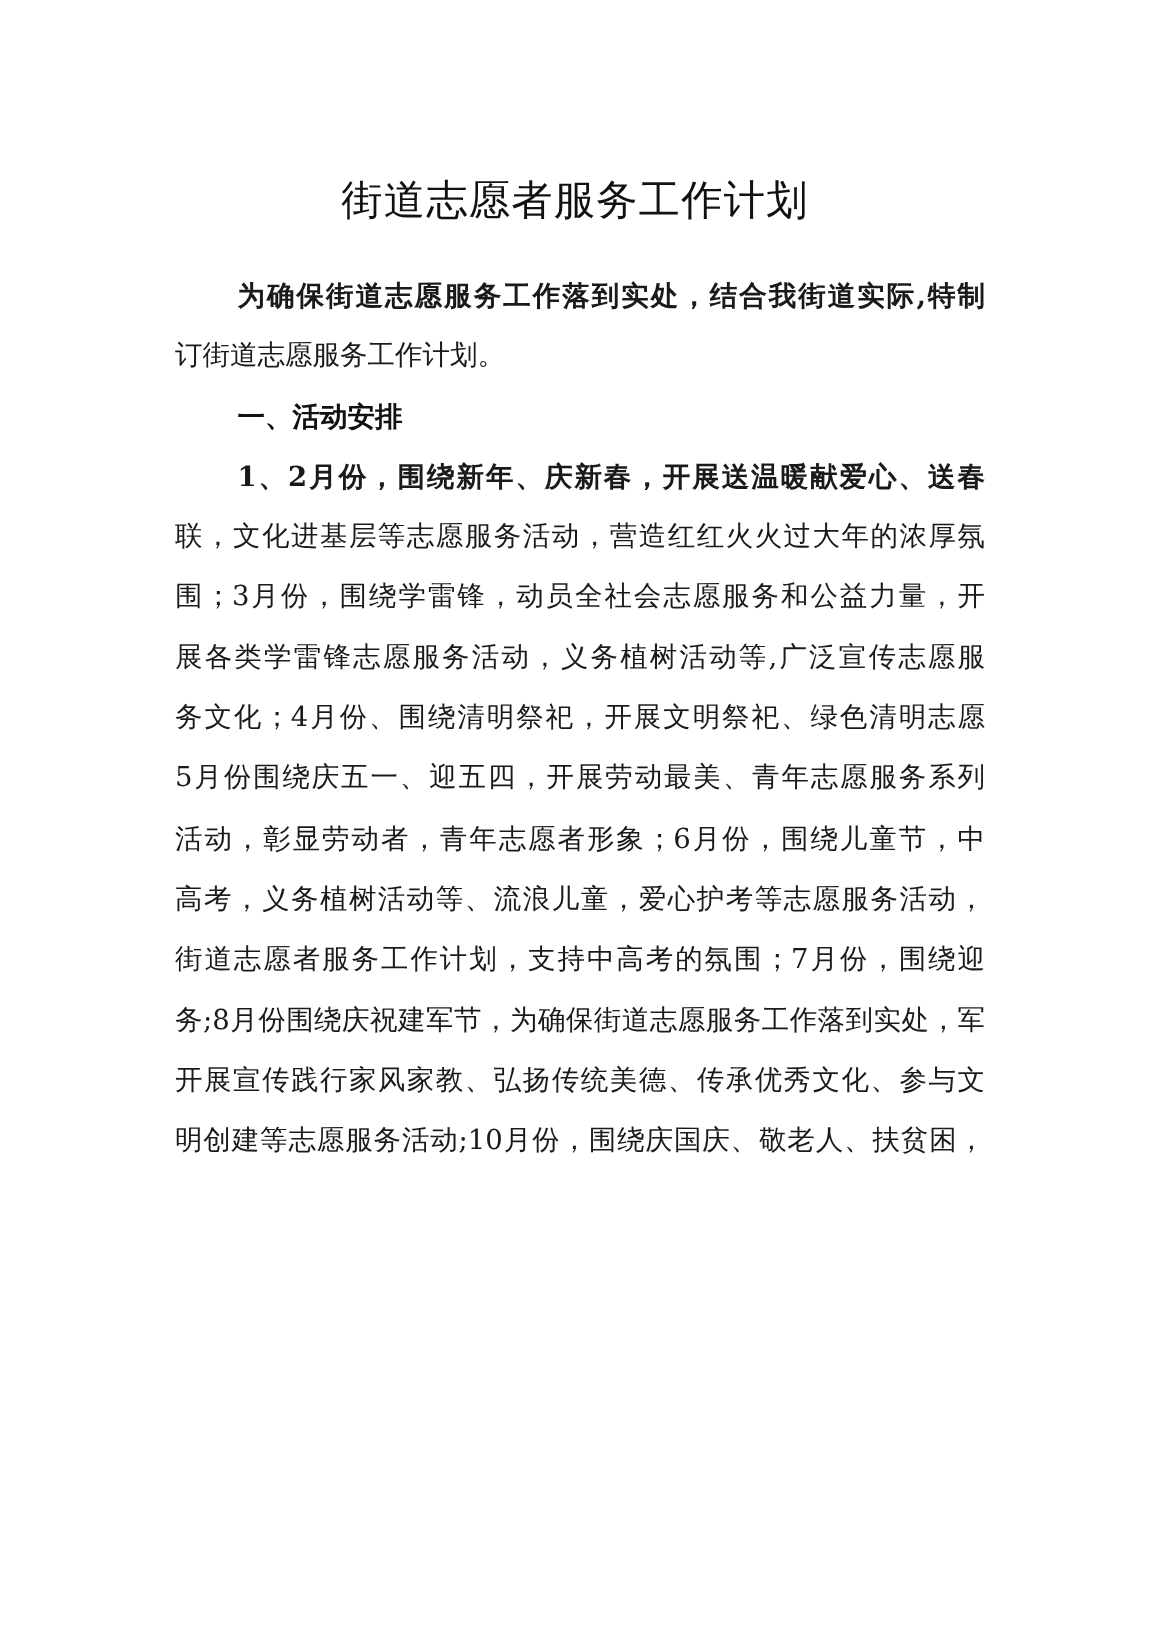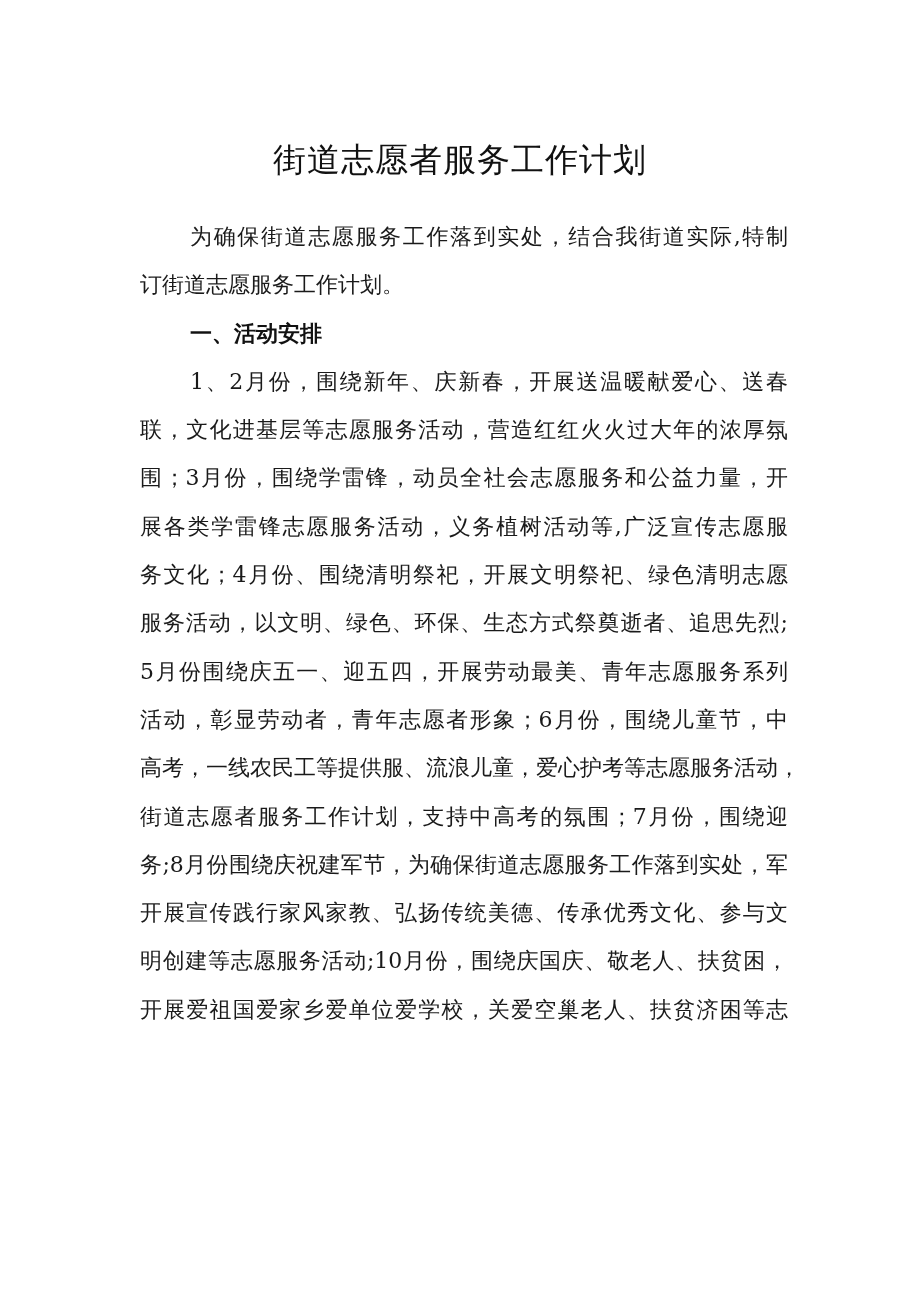--- a/index.html
+++ b/index.html
@@ -45,20 +45,21 @@
       height: 48.3px;
       line-height: 48px;
       font-size: 22px;
       white-space: nowrap;
       text-align: justify;
       text-align-last: justify;
       color: #1a1a1a;
     }
     .line.indent {
       padding-left: 50px;
+      font-weight: bold;
     }
     .line.last {
       text-align-last: left;
     }
     .heading {
       display: block;
       height: 48.3px;
       line-height: 48px;
       font-size: 22px;
       padding-left: 50px;
@@ -80,24 +81,22 @@
     <span class="line indent">为确保街道志愿服务工作落到实处，结合我街道实际,特制</span>
     <span class="line last">订街道志愿服务工作计划。</span>
 
     <span class="heading">一、活动安排</span>
 
     <span class="line indent">1、2月份，围绕新年、庆新春，开展送温暖献爱心、送春</span>
     <span class="line">联，文化进基层等志愿服务活动，营造红红火火过大年的浓厚氛</span>
     <span class="line">围；3月份，围绕学雷锋，动员全社会志愿服务和公益力量，开</span>
     <span class="line">展各类学雷锋志愿服务活动，义务植树活动等,广泛宣传志愿服</span>
     <span class="line">务文化；4月份、围绕清明祭祀，开展文明祭祀、绿色清明志愿</span>
-    <span class="line">服务活动，以文明、绿色、环保、生态方式祭奠逝者、追思先烈;</span>
     <span class="line">5月份围绕庆五一、迎五四，开展劳动最美、青年志愿服务系列</span>
     <span class="line">活动，彰显劳动者，青年志愿者形象；6月份，围绕儿童节，中</span>
-    <span class="line">高考，一线农民工等提供服、流浪儿童，爱心护考等志愿服务活动，</span>
+    <span class="line">高考，义务植树活动等、流浪儿童，爱心护考等志愿服务活动，</span>
     <span class="line">街道志愿者服务工作计划，支持中高考的氛围；7月份，围绕迎</span>
     <span class="line">务;8月份围绕庆祝建军节，为确保街道志愿服务工作落到实处，军</span>
     <span class="line">开展宣传践行家风家教、弘扬传统美德、传承优秀文化、参与文</span>
     <span class="line">明创建等志愿服务活动;10月份，围绕庆国庆、敬老人、扶贫困，</span>
-    <span class="line">开展爱祖国爱家乡爱单位爱学校，关爱空巢老人、扶贫济困等志</span>
 
   </div>
 </div>
 
 </body></html>

